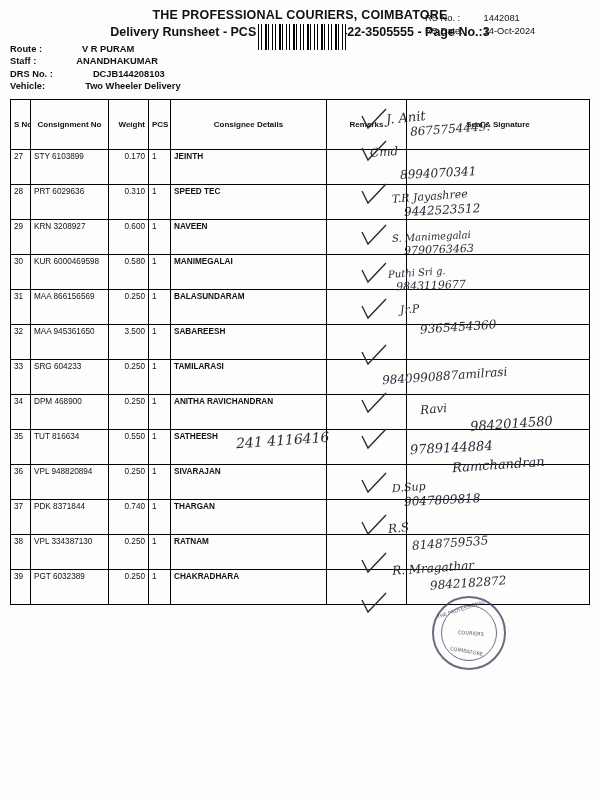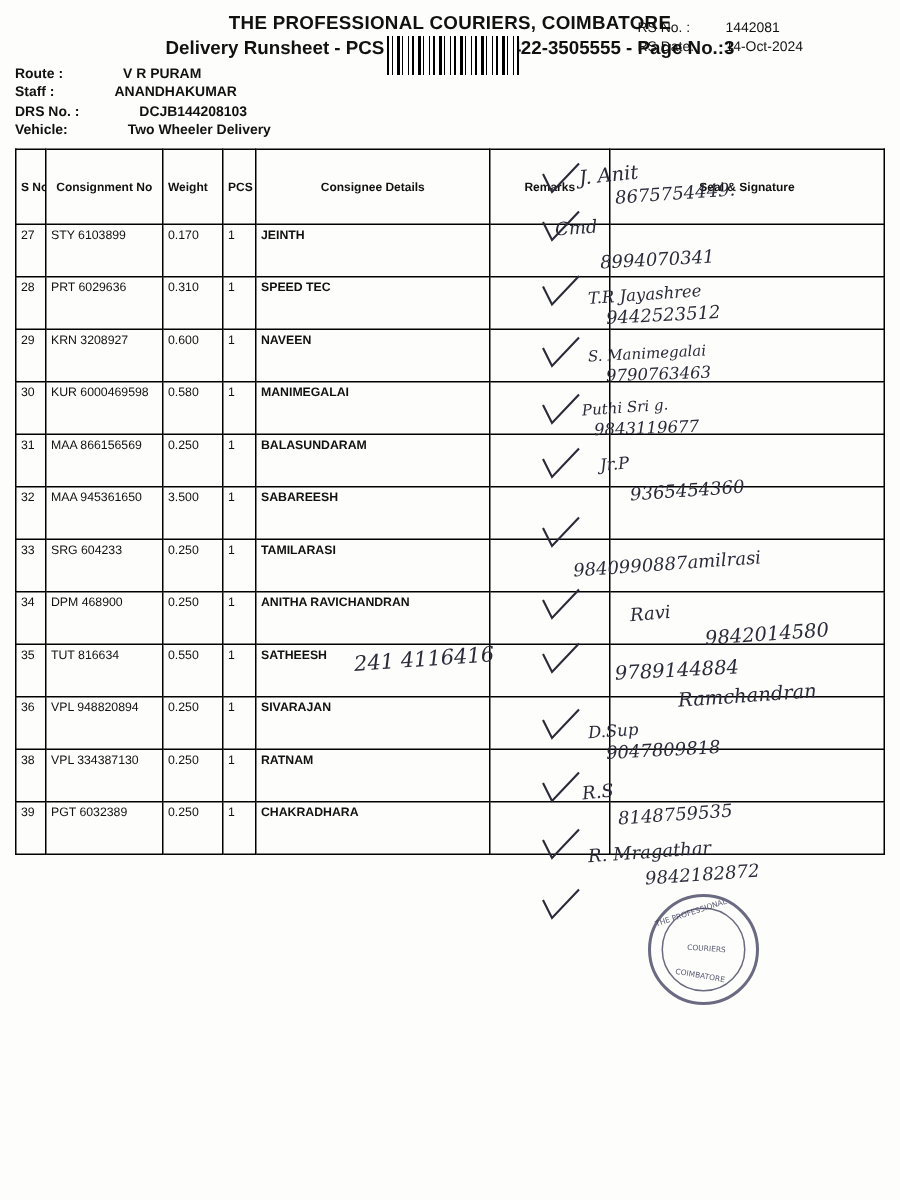--- a/index.html
+++ b/index.html
@@ -80,21 +80,21 @@
   }
   table.runsheet th {
     font-weight:bold;
     font-size:8px;
     height:13px;
     padding:20px 3px;
   }
   table.runsheet td { height:35px; }
   .c-sno { width:20px; }
   .c-con { width:78px; }
-  .c-wt  { width:40px; text-align:left; }
+  .c-wt  { width:40px; text-align:right; }
   .c-pcs { width:22px; }
   .c-cd  { width:156px; }
   .c-rem { width:80px;margin-top:40px; }
   .c-sig { width:auto; }
   td.c-cd { font-weight:bold; }
   td.c-sno, td.c-con, td.c-wt, td.c-pcs { font-weight:normal; }
 
   
   .ink {
     position:absolute;
@@ -265,20 +265,29 @@
           <td class="c-cd">SATHEESH</td>
           <td class="c-rem"></td>
           <td class="c-sig"></td>
         </tr>
         <tr>
           <td class="c-sno">36</td>
           <td class="c-con">VPL 948820894</td>
           <td class="c-wt">0.250</td>
           <td class="c-pcs">1</td>
           <td class="c-cd">SIVARAJAN</td>
+          <td class="c-rem"></td>
+          <td class="c-sig"></td>
+        </tr>
+        <tr>
+          <td class="c-sno">37</td>
+          <td class="c-con">PDK 8371844</td>
+          <td class="c-wt">0.740</td>
+          <td class="c-pcs">1</td>
+          <td class="c-cd">THARGAN</td>
           <td class="c-rem"></td>
           <td class="c-sig"></td>
         </tr>
         <tr>
           <td class="c-sno">38</td>
           <td class="c-con">VPL 334387130</td>
           <td class="c-wt">0.250</td>
           <td class="c-pcs">1</td>
           <td class="c-cd">RATNAM</td>
           <td class="c-rem"></td>

